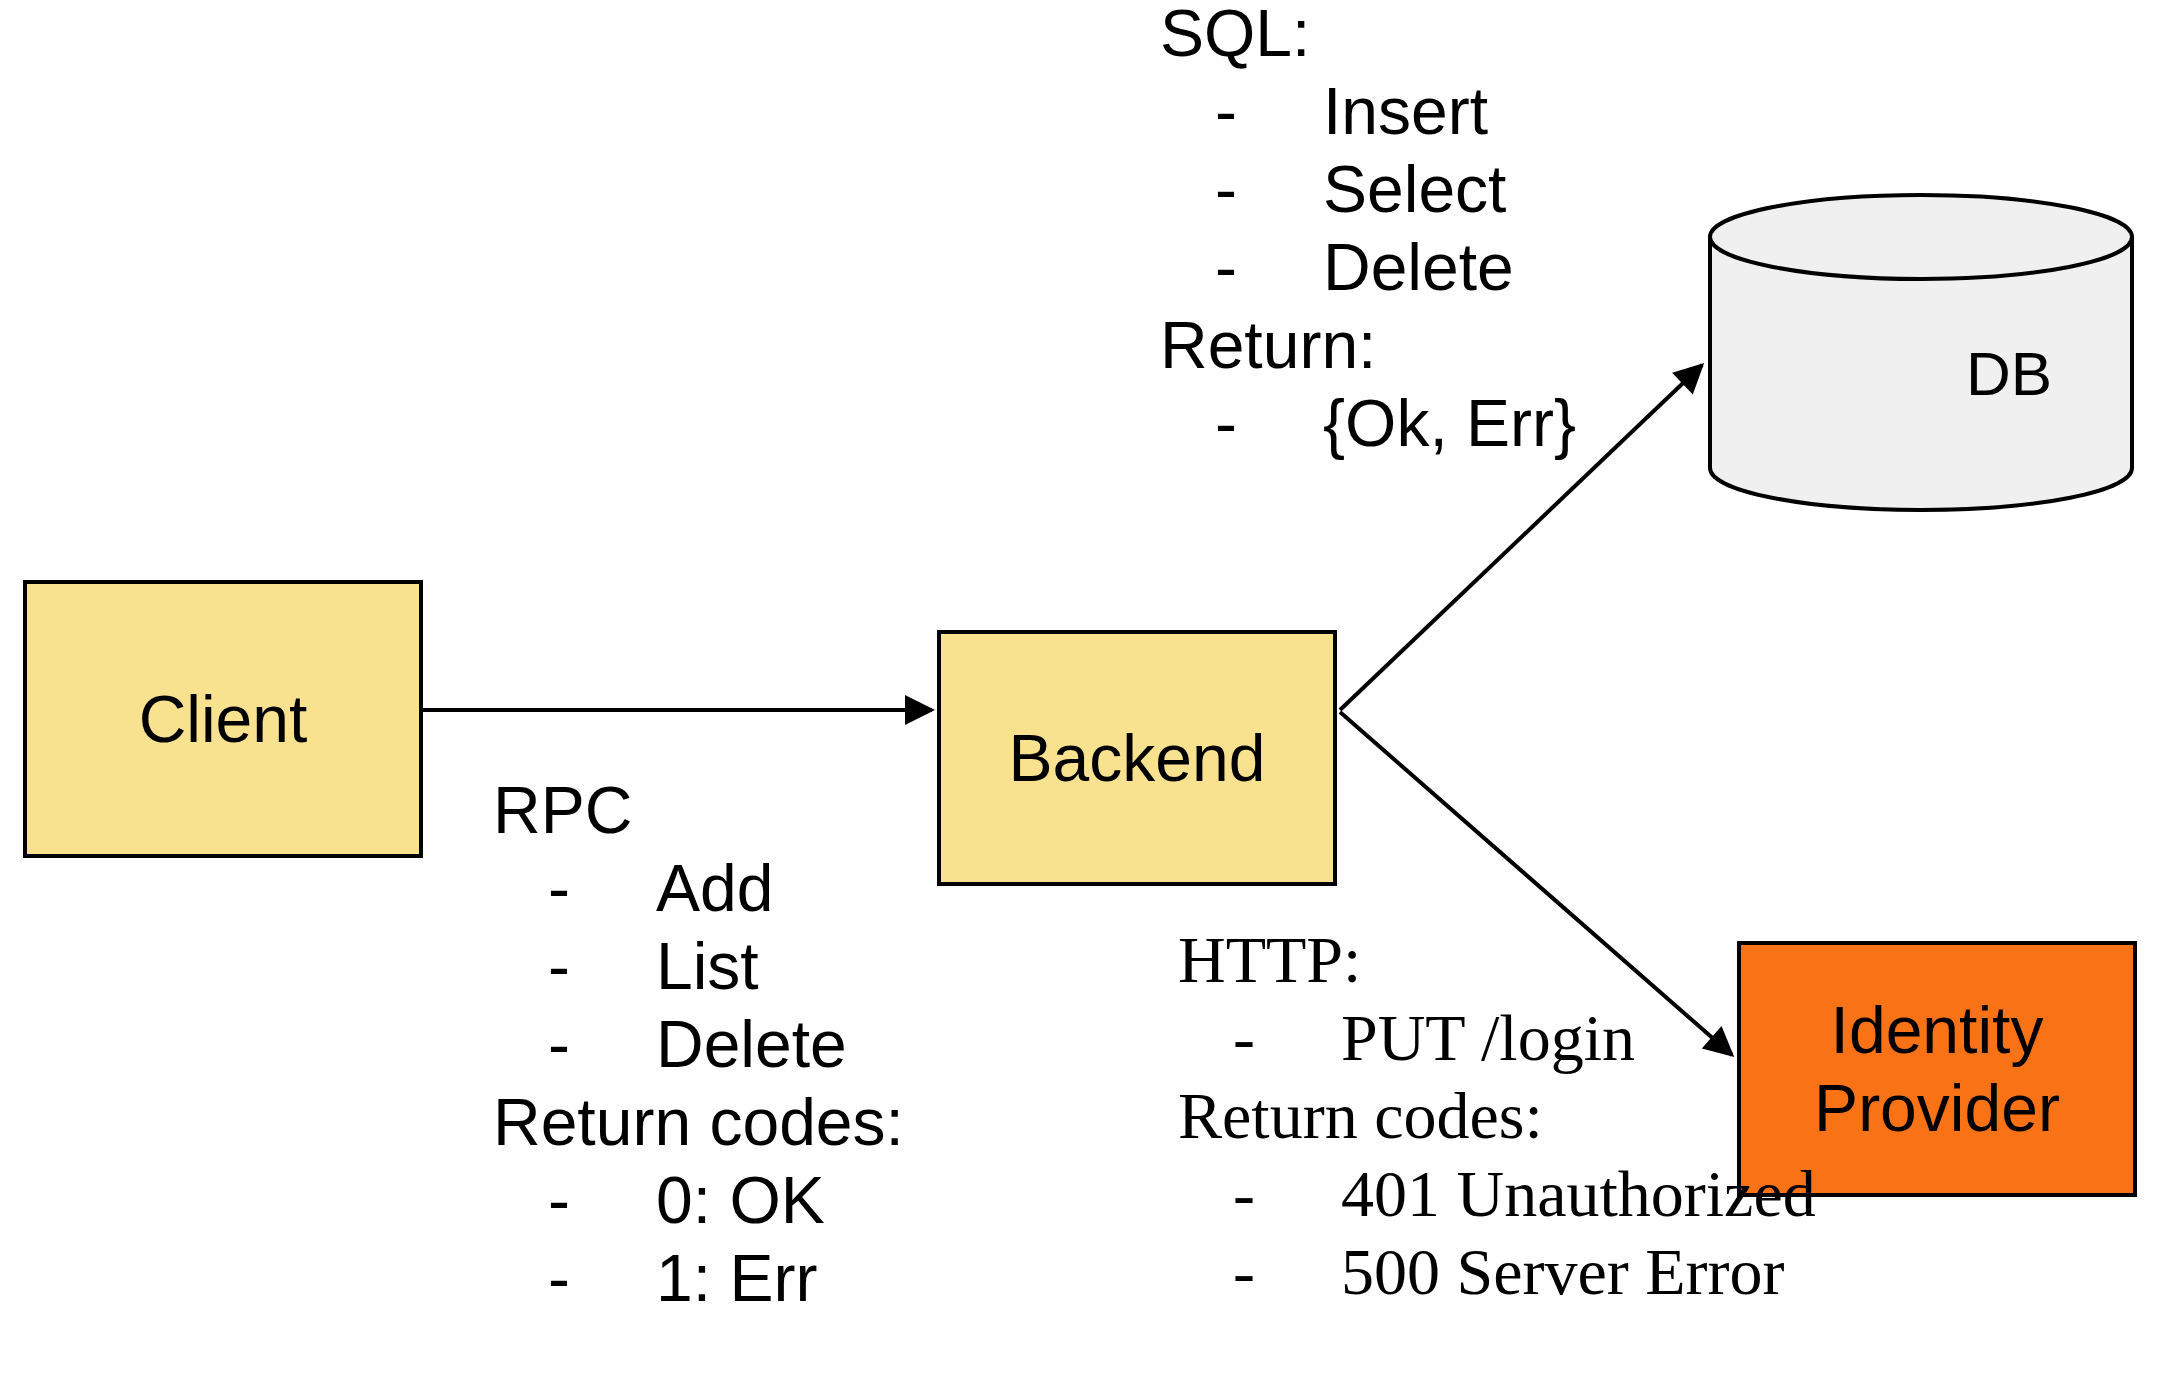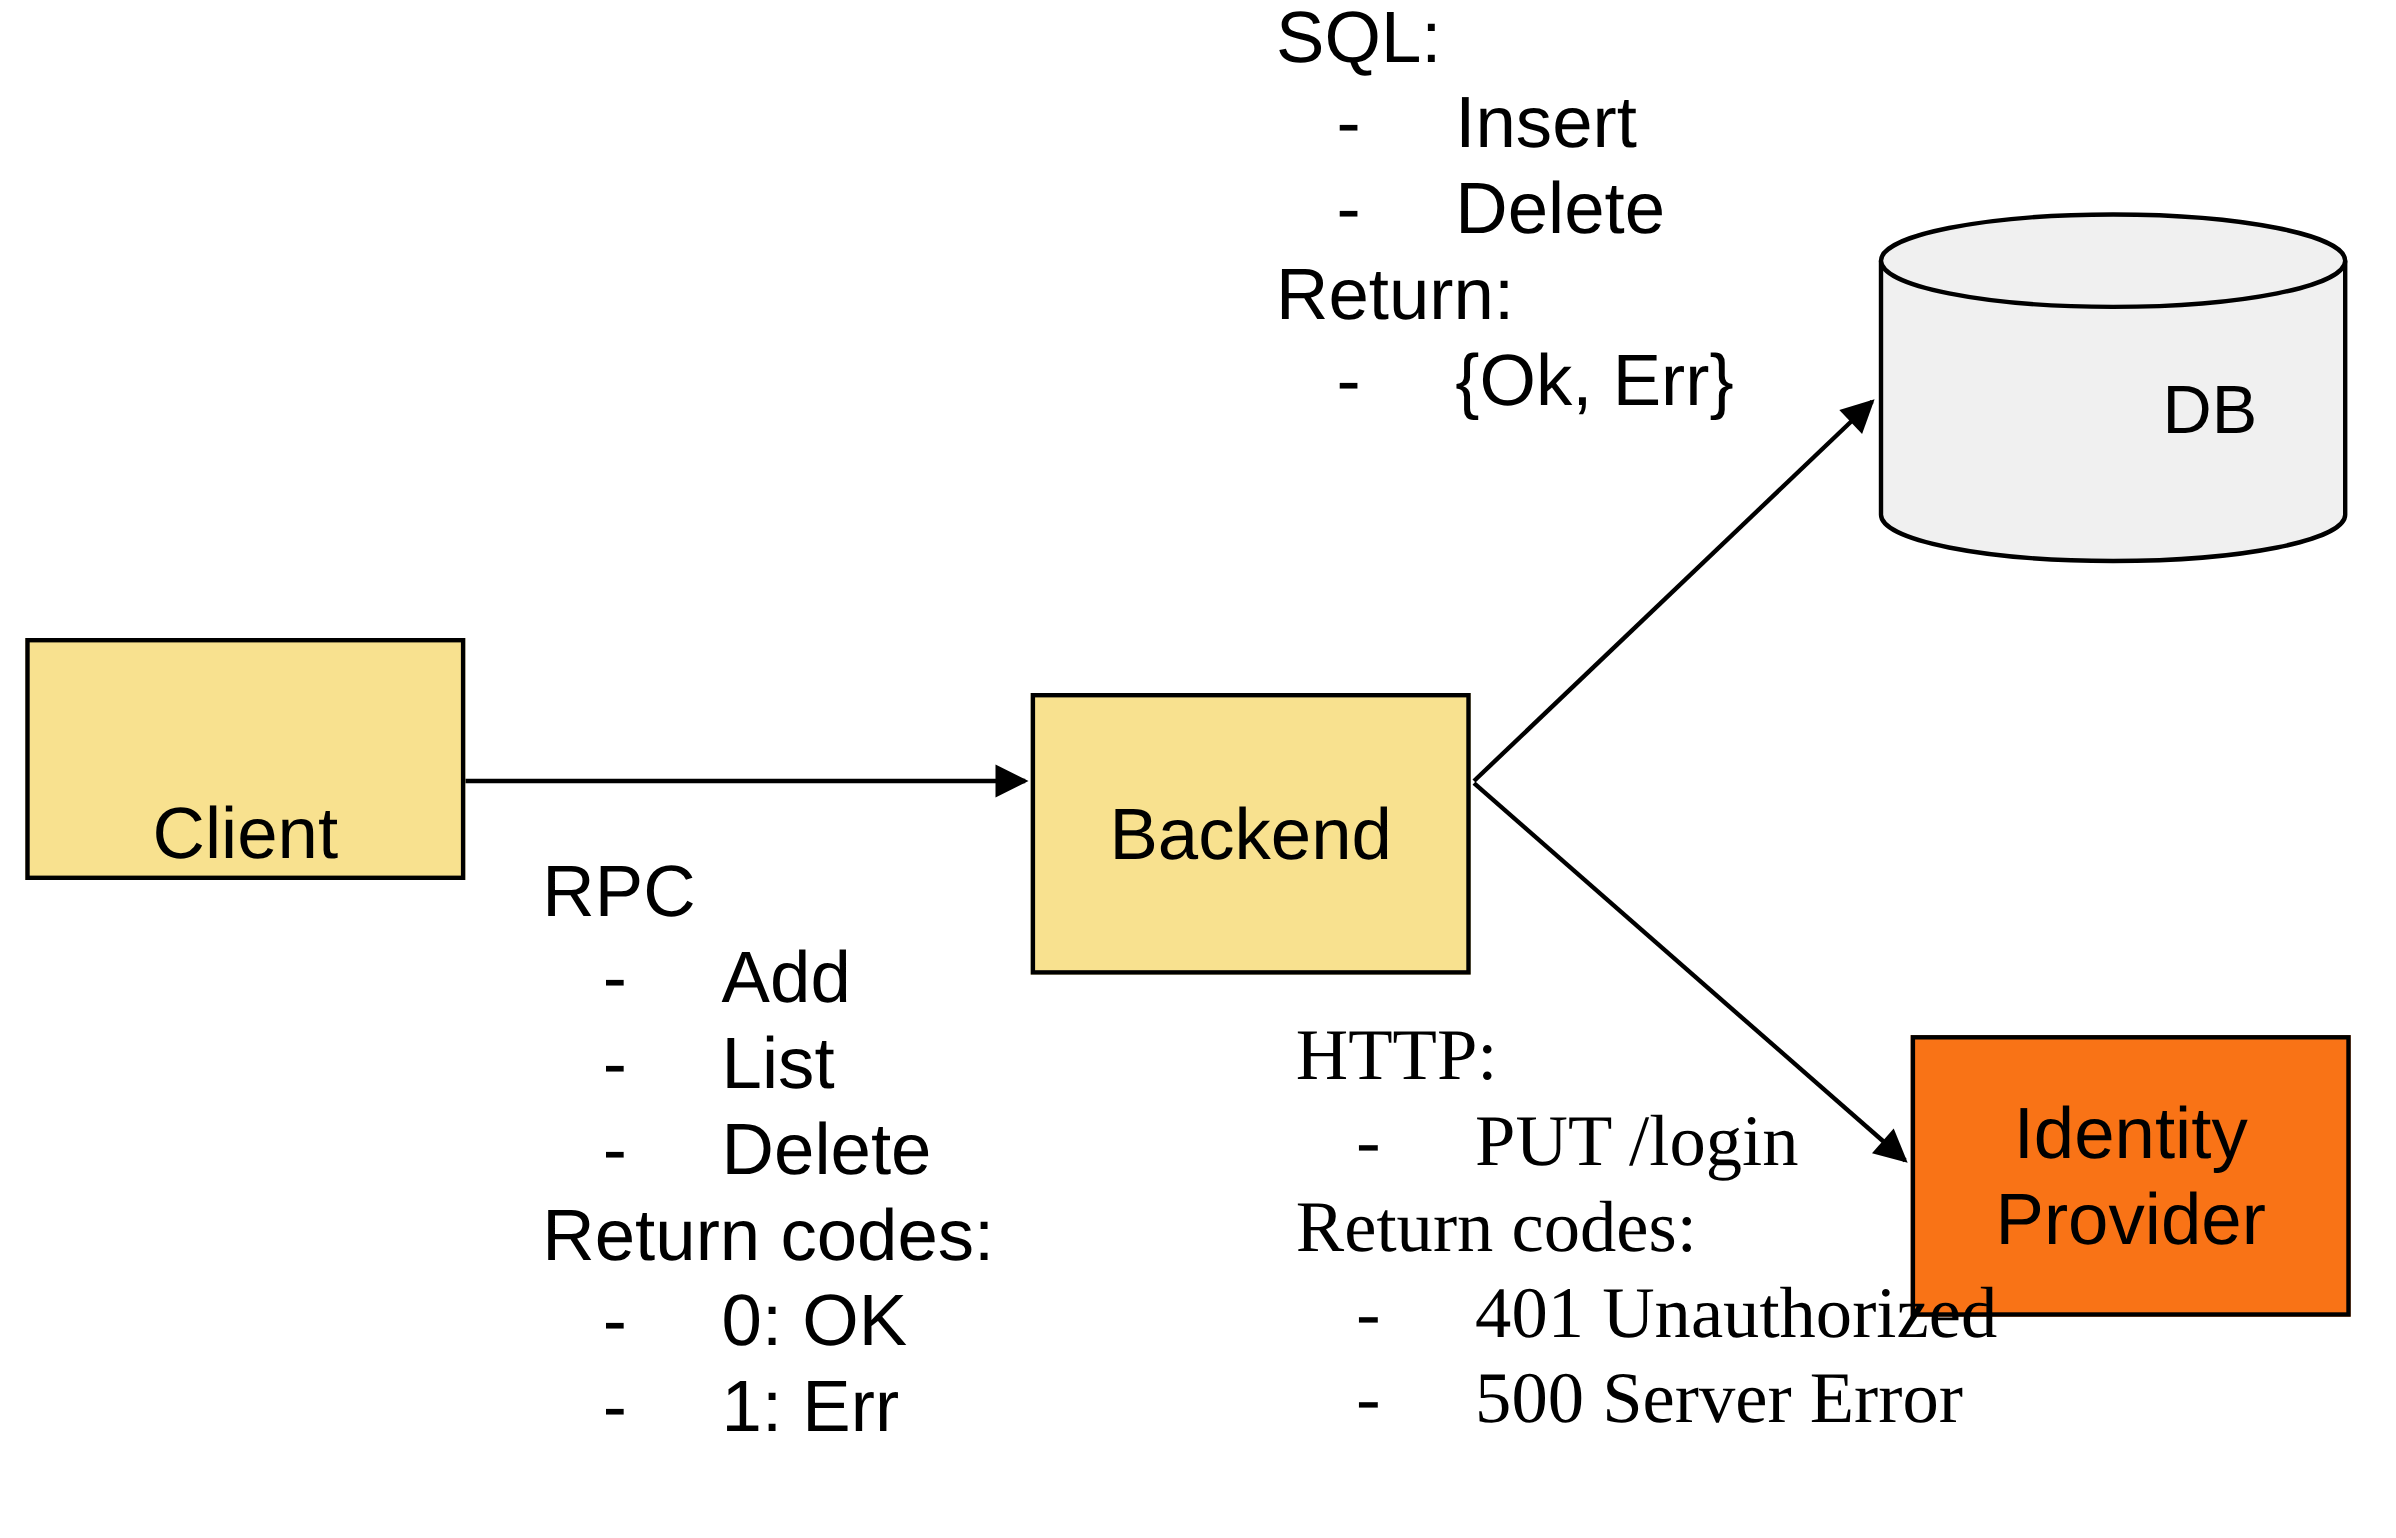--- a/index.html
+++ b/index.html
@@ -23,21 +23,21 @@
     border: 4px solid #000000;
     display: flex;
     align-items: center;
     justify-content: center;
     font-size: 66px;
     line-height: 78px;
     text-align: center;
   }
   .node-yellow { background: #F8E18F; }
   .node-gray   { background: #f97316; }
-  #client-node  { left: 23px;   top: 580px; width: 400px; height: 220px; align-items: flex-end; }
+  #client-node  { left: 23px;   top: 580px; width: 400px; height: 278px; }
   #backend-node { left: 937px;  top: 583px; width: 400px; height: 256px; margin-top: 47px; }
   #idp-node     { left: 1737px; top: 941px; width: 400px; height: 256px; white-space: pre-line; }
   #db-label {
     position: absolute;
     left: 1798px; top: 237px; width: 422px; height: 273px;
     display: flex; align-items: center; justify-content: center;
     font-size: 62px; line-height: 78px;
   }
   .note {
     position: absolute;
@@ -86,20 +86,21 @@
 Provider</span>
   </div>
 
   <div id="db-label">
     <span>DB</span>
   </div>
 
   <div class="note" id="sql-note">
     <div class="nline">SQL:</div>
     <div class="nline"><span class="dash">-</span><span>Insert</span></div>
+    <div class="nline"><span class="dash">-</span><span>Select</span></div>
     <div class="nline"><span class="dash">-</span><span>Delete</span></div>
     <div class="nline">Return:</div>
     <div class="nline"><span class="dash">-</span><span>{Ok, Err}</span></div>
   </div>
 
   <div class="note" id="rpc-note">
     <div class="nline">RPC</div>
     <div class="nline"><span class="dash">-</span><span>Add</span></div>
     <div class="nline"><span class="dash">-</span><span>List</span></div>
     <div class="nline"><span class="dash">-</span><span>Delete</span></div>

